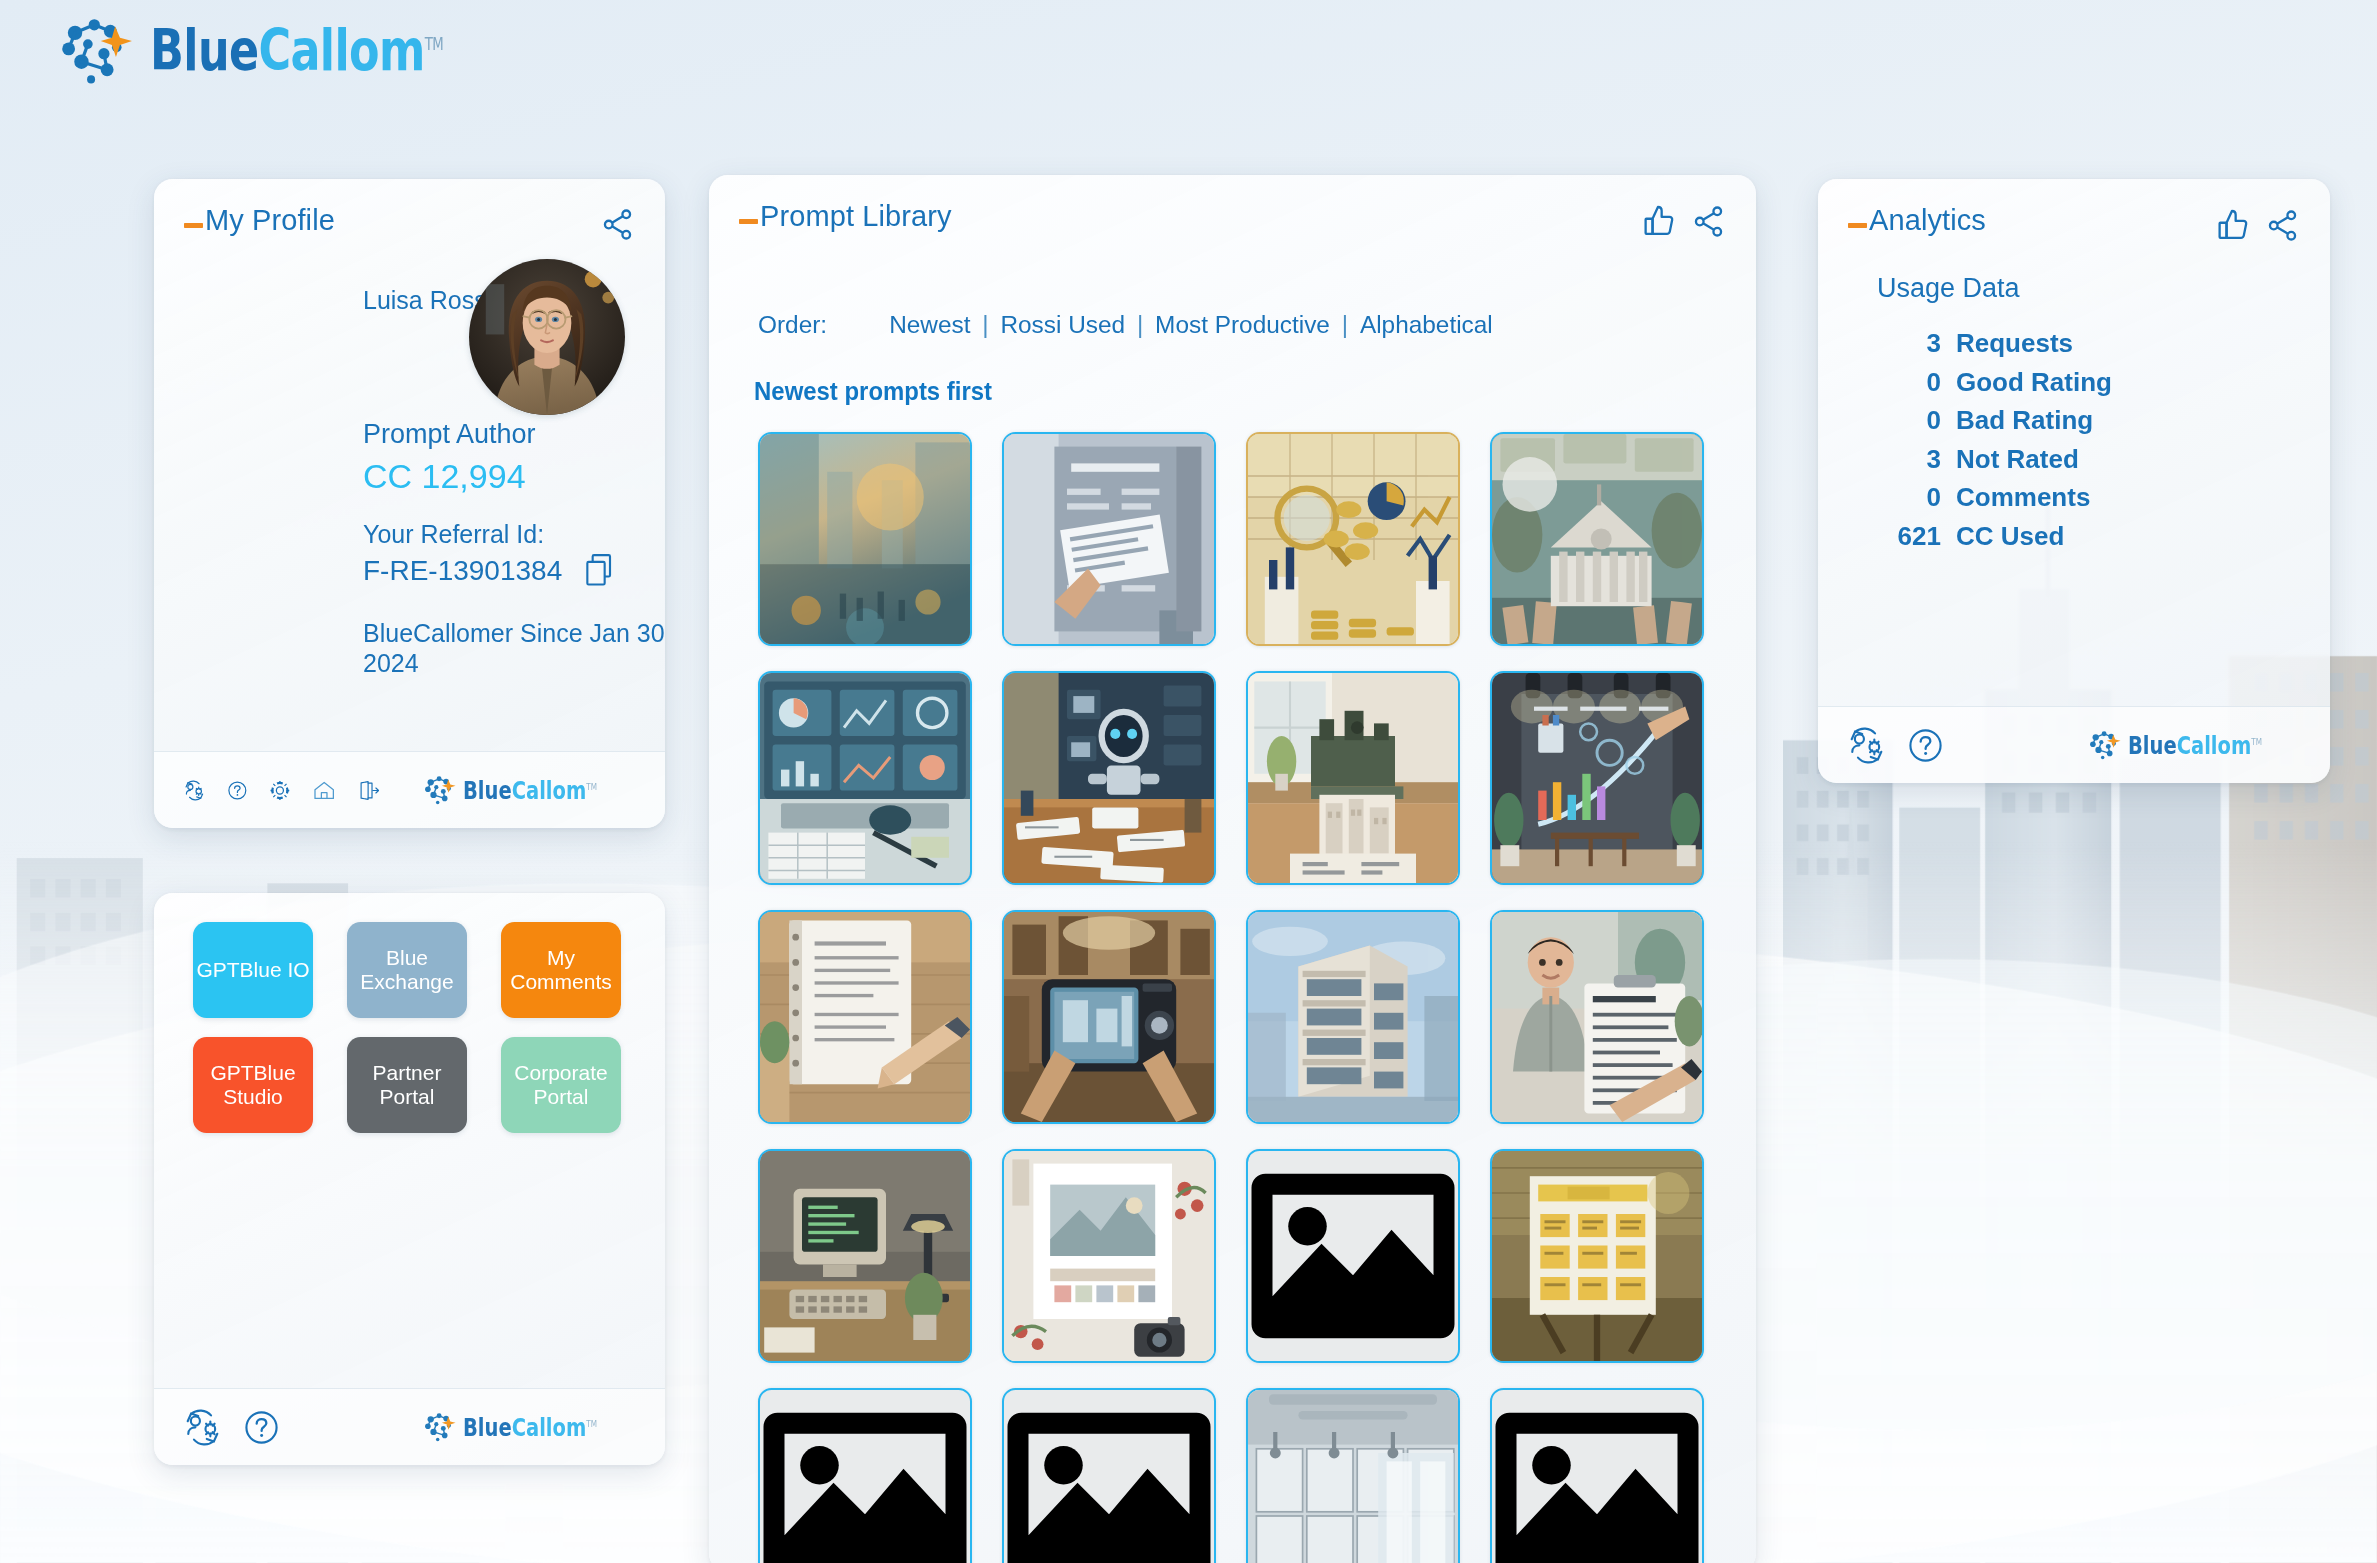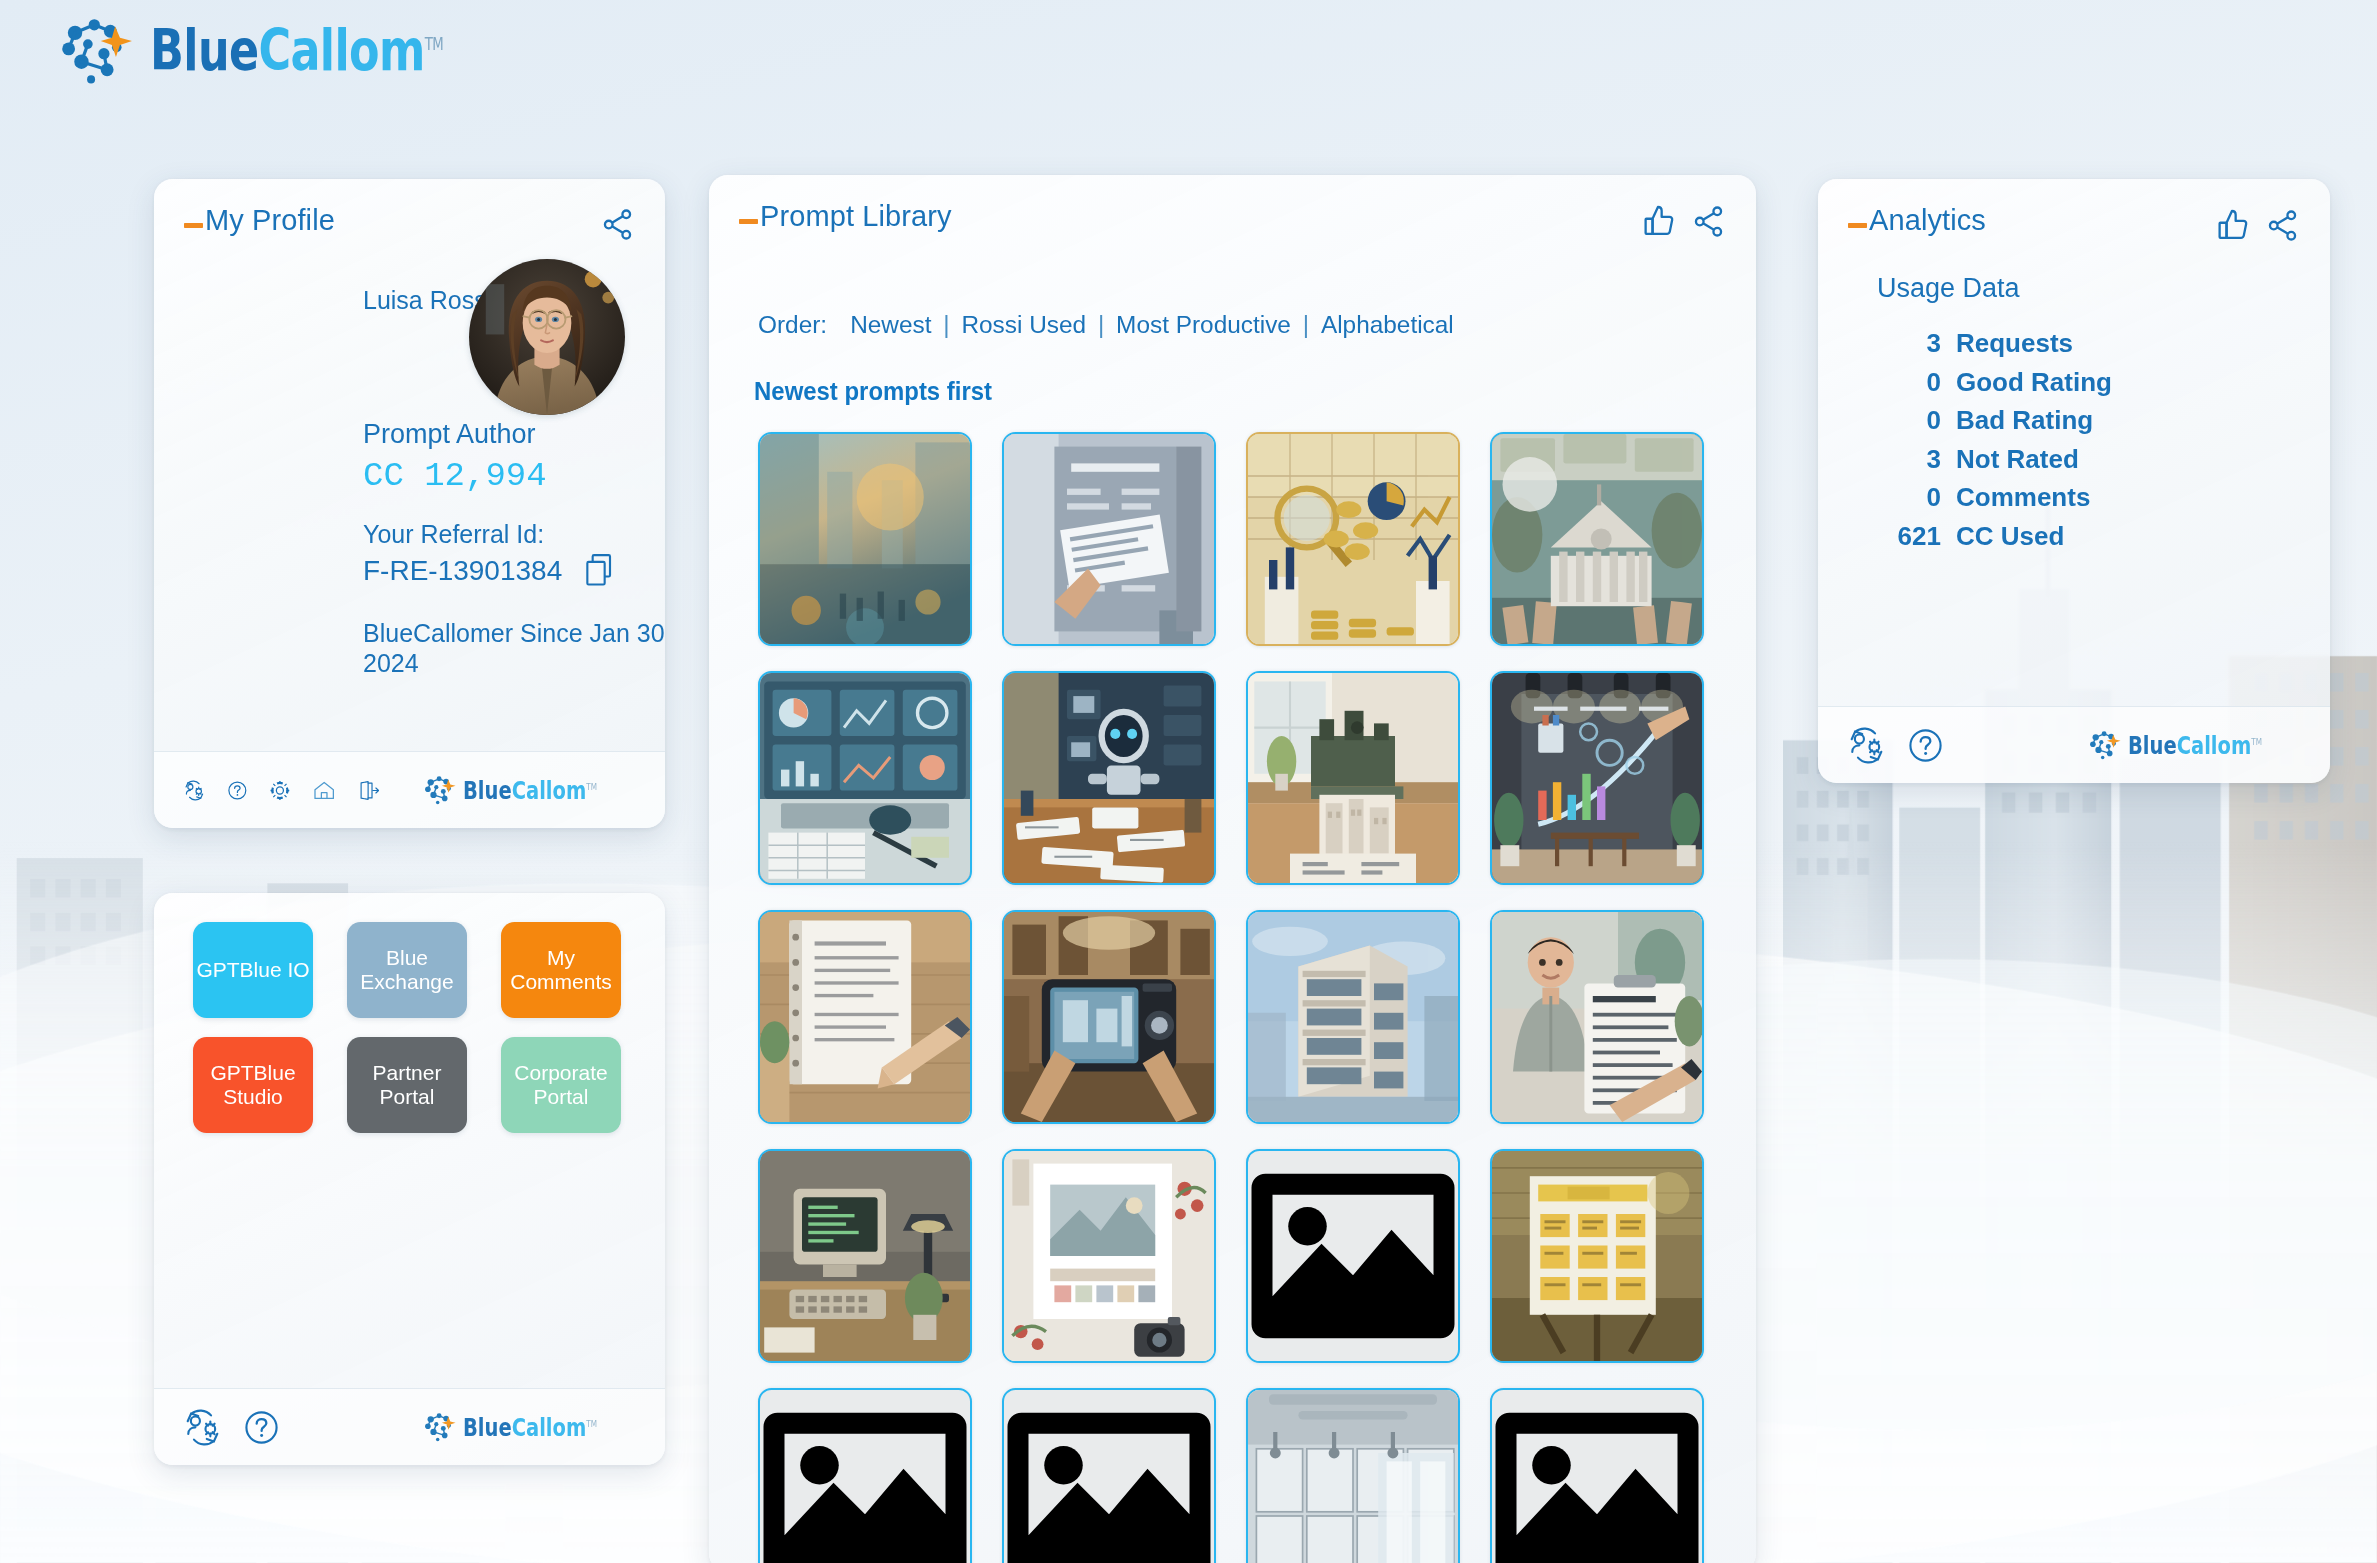--- a/index.html
+++ b/index.html
@@ -122,21 +122,21 @@
     height: 156px;
     border-radius: 50%;
     overflow: hidden;
     box-shadow: 0 1.7px 6.7px rgba(40,70,100,0.18);
   }
   .avatar svg { width: 100%; height: 100%; display: block; }
 
   .prof-role { font-size: 27px; color: #1a72b8; position: absolute; left: 209px; top: 177px; }
   .prof-cc {
     font-size: 34px; color: #2bbdf2; font-weight: 400;
-    position: absolute; left: 209px; top: 215px; font-family: Liberation Mono, monospace;
+    position: absolute; left: 209px; top: 215px;
   }
   .prof-ref-label { font-size: 25px; color: #1a72b8; position: absolute; left: 209px; top: 278px; }
   .prof-ref-row {
     position: absolute; left: 209px; top: 311px;
     display: flex; align-items: center; gap: 22px;
   }
   .prof-ref-val { font-size: 28px; color: #1a72b8; }
   .prof-since {
     font-size: 25px; color: #1a72b8; position: absolute;
     left: 209px; top: 377px; width: 353px; line-height: 1.18;
@@ -192,21 +192,21 @@
     border-radius: 34px;
     padding: 12.6px 37px;
     box-shadow: 0 2.5px 7.6px rgba(40,130,190,0.28);
     cursor: pointer;
     white-space: nowrap;
   }
 
   
   #card-library { left: 709px; top: 175px; width: 1047px; height: 1397px; }
   .lib-order-row {
-    display: flex; align-items: baseline; gap: 23px;
+    display: flex; align-items: baseline; gap: 62px;
     padding: 35px 0 0 49px;
     font-size: 24.4px; color: #1a72b8;
   }
   .lib-order-links { display: flex; align-items: baseline; gap: 0; }
   .lib-link { cursor: pointer; white-space: nowrap; margin-top: 36px; }
   .lib-sep { padding: 0 11.8px; color: #4a90c4; }
   .lib-subtitle {
     font-size: 26px; color: #1177c4; font-weight: 700;
     padding: 37px 0 0 49px;
     transform: scaleX(0.92); transform-origin: left center;

